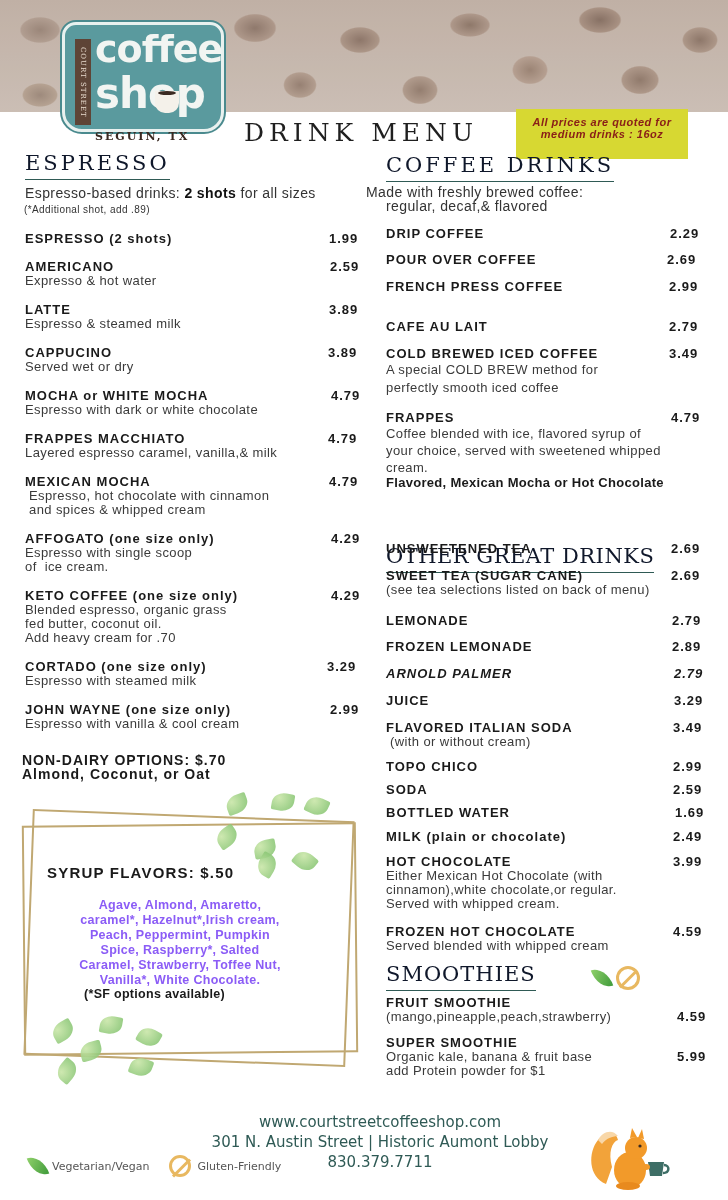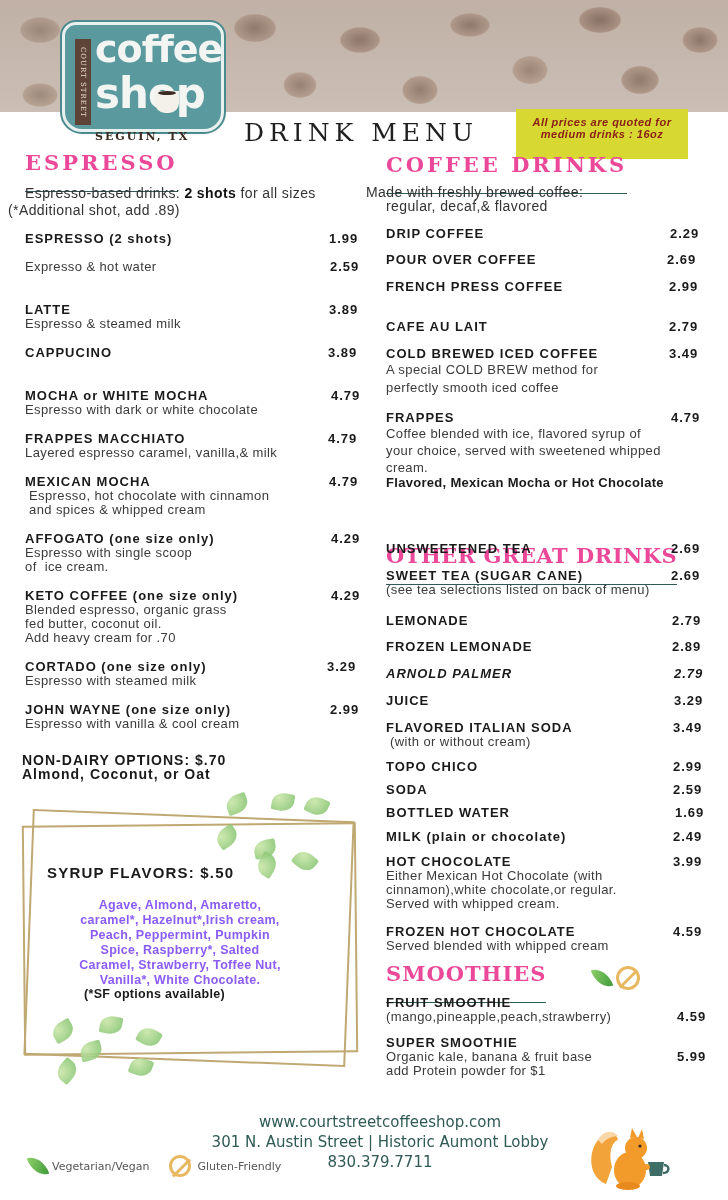--- a/index.html
+++ b/index.html
@@ -64,23 +64,23 @@
 
   .notice {
     position: absolute; left: 516px; top: 109px; width: 172px; height: 50px;
     background: #d7d832; color: #8a2018;
     font-family: "Liberation Sans", sans-serif; font-style: italic; font-weight: bold;
     font-size: 11px; line-height: 12px; text-align: center; padding-top: 7px; letter-spacing: 0.5px;
   }
 
   
   .section-title {
-    position: absolute; font-family: "DejaVu Serif", serif; font-weight: bold;
-    font-size: 21px; letter-spacing: 3px; color: #ec4899;
-    border-bottom: 1.5px solid #2f5a55; padding-bottom: 16px; line-height: 24px;
+    position: absolute; font-family: "DejaVu Serif", serif; font-weight: normal;
+    font-size: 21px; letter-spacing: 3px; color: #0f172a;
+    border-bottom: 1.5px solid #2f5a55; padding-bottom: 4px; line-height: 24px;
   }
   .intro { position: absolute; font-size: 14px; line-height: 14px; color: #333; letter-spacing: 0.4px; }
   .intro b { color: #111; }
 
   .item { position: absolute; }
   .item .name {
     font-weight: bold; font-size: 13px; letter-spacing: 1px; color: #1a1a1a; line-height: 14px;
     white-space: nowrap;
   }
   .item .desc { font-size: 13px; color: #3a3a3a; line-height: 14px; letter-spacing: 0.4px; white-space: pre; }
@@ -164,37 +164,39 @@
 <div class="logo-city">SEGUIN, TX</div>
 
 <div class="title">DRINK MENU</div>
 <div class="notice">All prices are quoted for medium drinks : 16oz</div>
 
 <div class="left">
   <div class="section-title" style="left:25px; top:151px;">ESPRESSO</div>
   <div class="intro" style="left:25px; top:186px;">
     <span>Espresso-based drinks: </span><b>2 shots</b><span> for all sizes</span>
   </div>
-  <div class="intro" style="left:8px; top:203px; font-size:14px;text-align:right;">(*Additional shot, add .89)</div>
+  <div class="intro" style="left:24px; top:203px; font-size:10px;text-align:right;">(*Additional shot, add .89)</div>
 
   <div class="item" style="top:232px;">
     <div class="name">ESPRESSO (2 shots)</div>
     <div class="price" style="left:304px;">1.99</div>
   </div>
   <div class="item" style="top:260px;">
+    <div class="name">AMERICANO</div>
     <div class="desc">Expresso &amp; hot water</div>
     <div class="price" style="left:305px;">2.59</div>
   </div>
   <div class="item" style="top:303px;">
     <div class="name">LATTE</div>
     <div class="desc">Espresso &amp; steamed milk</div>
     <div class="price" style="left:304px;">3.89</div>
   </div>
   <div class="item" style="top:346px;">
     <div class="name">CAPPUCINO</div>
+    <div class="desc">Served wet or dry</div>
     <div class="price" style="left:303px;">3.89</div>
   </div>
   <div class="item" style="top:389px;">
     <div class="name">MOCHA or WHITE MOCHA</div>
     <div class="desc">Espresso with dark or white chocolate</div>
     <div class="price" style="left:306px;">4.79</div>
   </div>
   <div class="item" style="top:432px;">
     <div class="name">FRAPPES MACCHIATO</div>
     <div class="desc">Layered espresso caramel, vanilla,&amp; milk</div>

